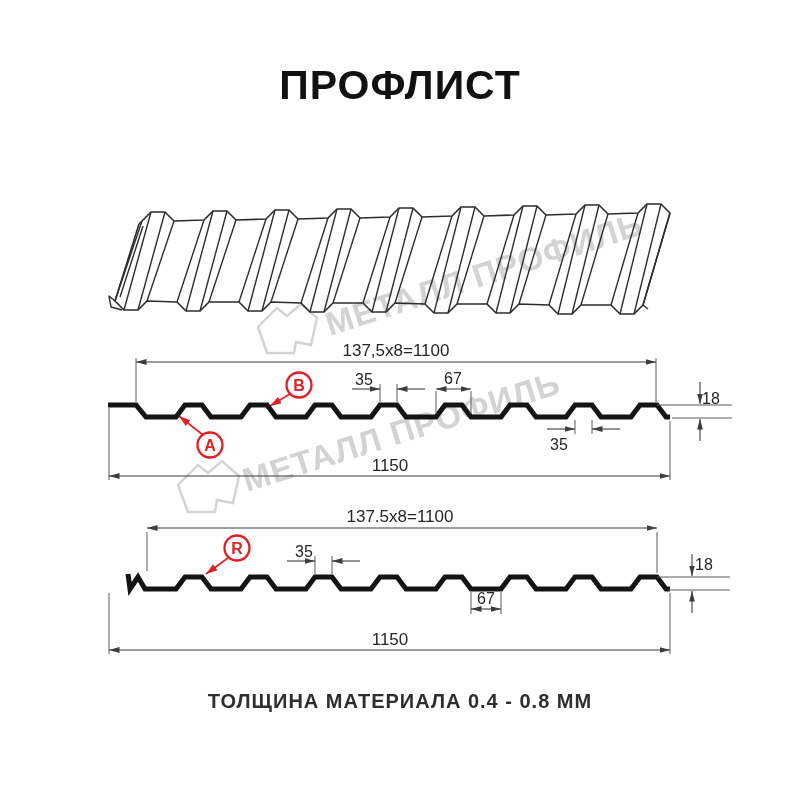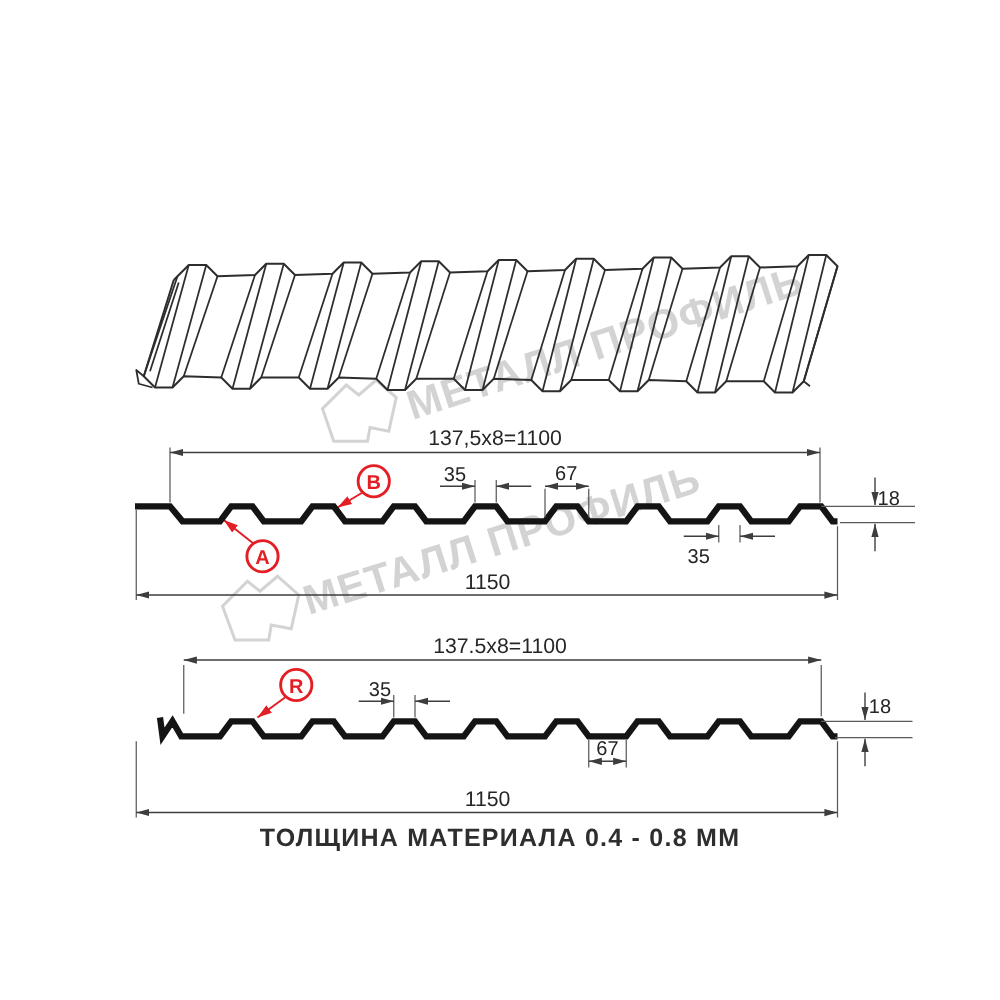--- a/index.html
+++ b/index.html
@@ -2,34 +2,35 @@
 <html><head>
 <meta charset="utf-8">
 <style>
   html,body{margin:0;padding:0;background:#fff;width:800px;height:800px;overflow:hidden;
             font-family:"Liberation Sans", sans-serif;}
   .stage{position:relative;width:800px;height:800px;background:#fff;}
   .title{position:absolute;top:62px;left:0;width:800px;text-align:center;
          font-size:41px;font-weight:bold;color:#111;letter-spacing:1px;}
   .subtitle{position:absolute;top:113px;left:0;width:800px;text-align:center;
             font-size:19px;font-weight:bold;color:#1c1c1c;letter-spacing:3px;}
-  .footer{position:absolute;top:660px;left:0;width:800px;text-align:center;
+  .footer{position:absolute;top:690px;left:0;width:800px;text-align:center;
           font-size:20px;font-weight:bold;color:#2e2e2e;letter-spacing:1px;}
   svg{position:absolute;top:0;left:0;}
   svg text{font-family:"Liberation Sans", sans-serif;}
   .dimtxt{font-size:16px;fill:#262626;}
   .dimtxt-lg{font-size:17px;fill:#262626;}
   .redletter{font-size:16px;font-weight:bold;fill:#e31e24;}
   .wmtext{font-size:33px;font-weight:bold;letter-spacing:1px;fill:#d3d3d3;}
 </style>
 </head>
 <body>
 
 <div class="stage">
 
+  <div class="title">ПРОФЛИСТ</div>
 
   <svg width="800" height="800" viewBox="0 0 800 800">
     <defs>
       <marker id="ae" orient="auto" markerUnits="userSpaceOnUse" markerWidth="12" markerHeight="8" refX="10.5" refY="3.5">
         <path d="M0,0.6 L10.5,3.5 L0,6.4 Z" fill="#3d3d3d"></path>
       </marker>
       <marker id="as" orient="auto-start-reverse" markerUnits="userSpaceOnUse" markerWidth="12" markerHeight="8" refX="10.5" refY="3.5">
         <path d="M0,0.6 L10.5,3.5 L0,6.4 Z" fill="#3d3d3d"></path>
       </marker>
       <marker id="are" orient="auto" markerUnits="userSpaceOnUse" markerWidth="13" markerHeight="10" refX="11.5" refY="4.5">

